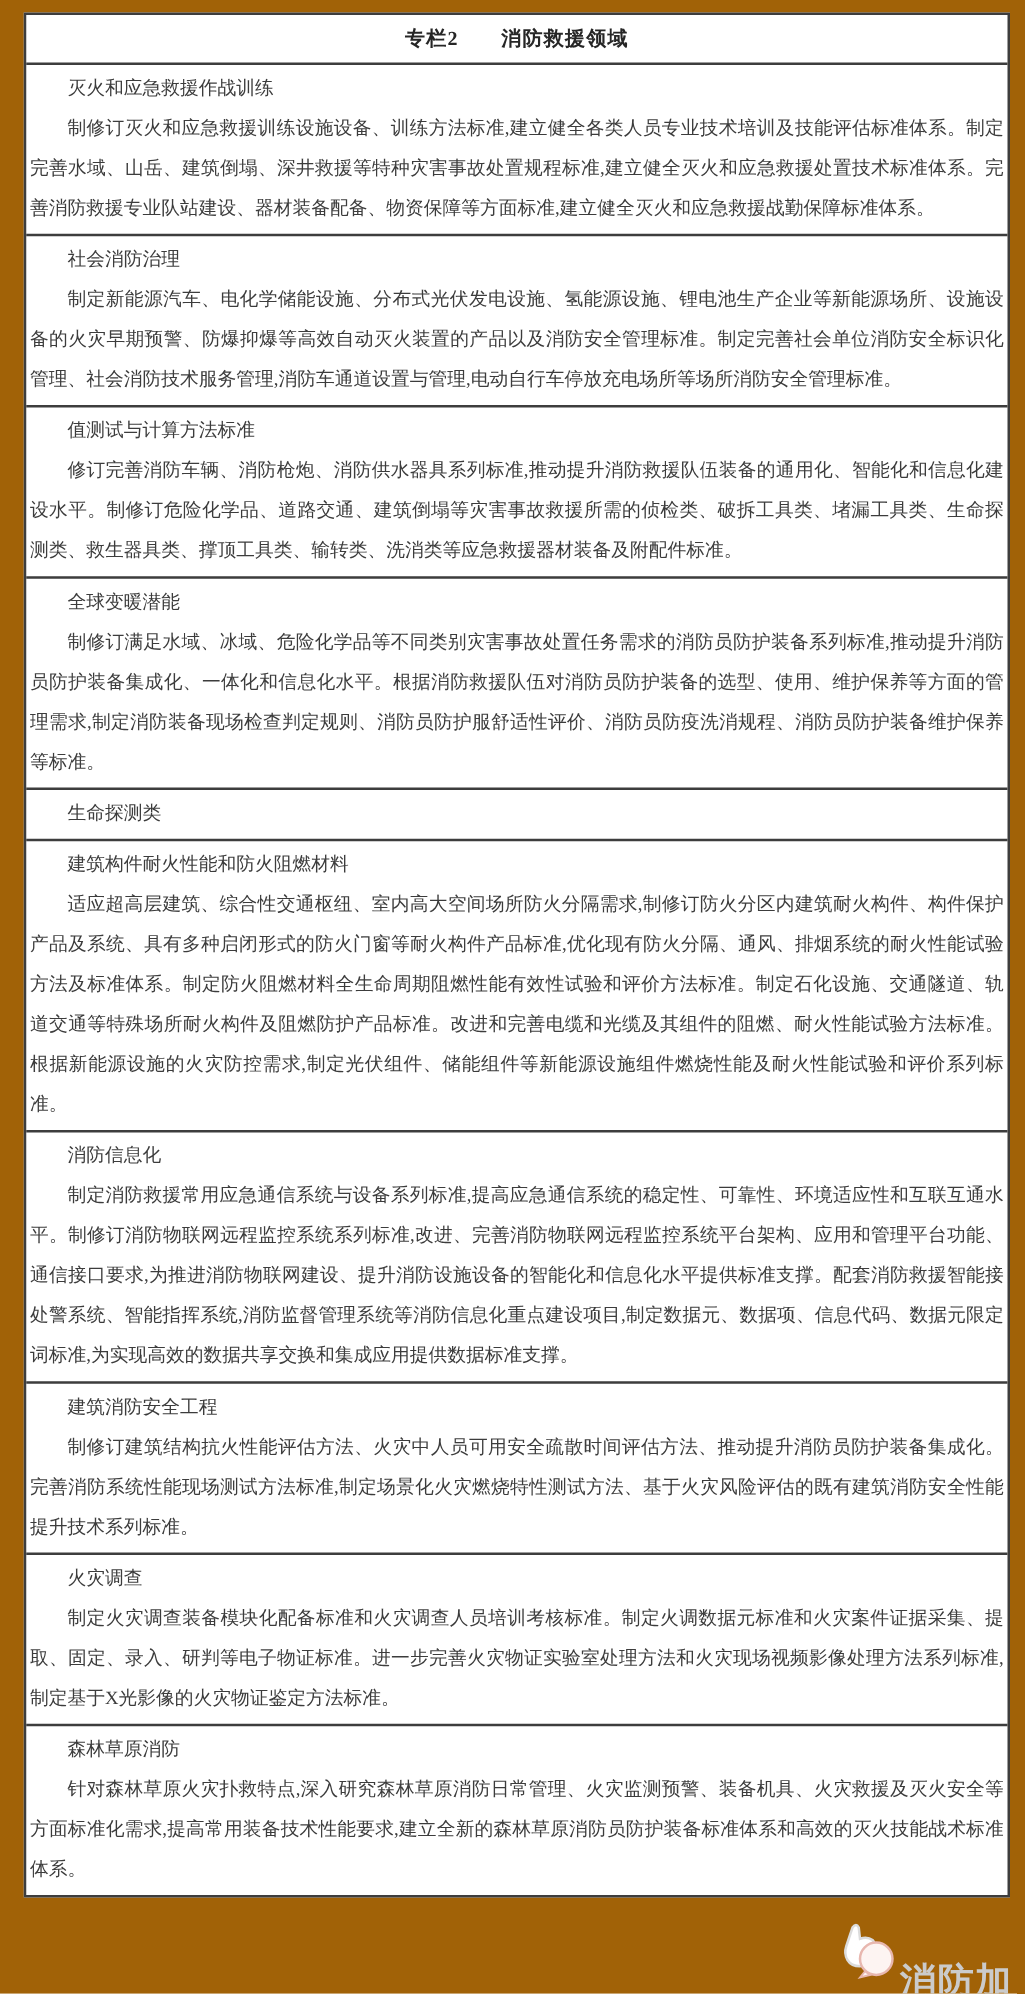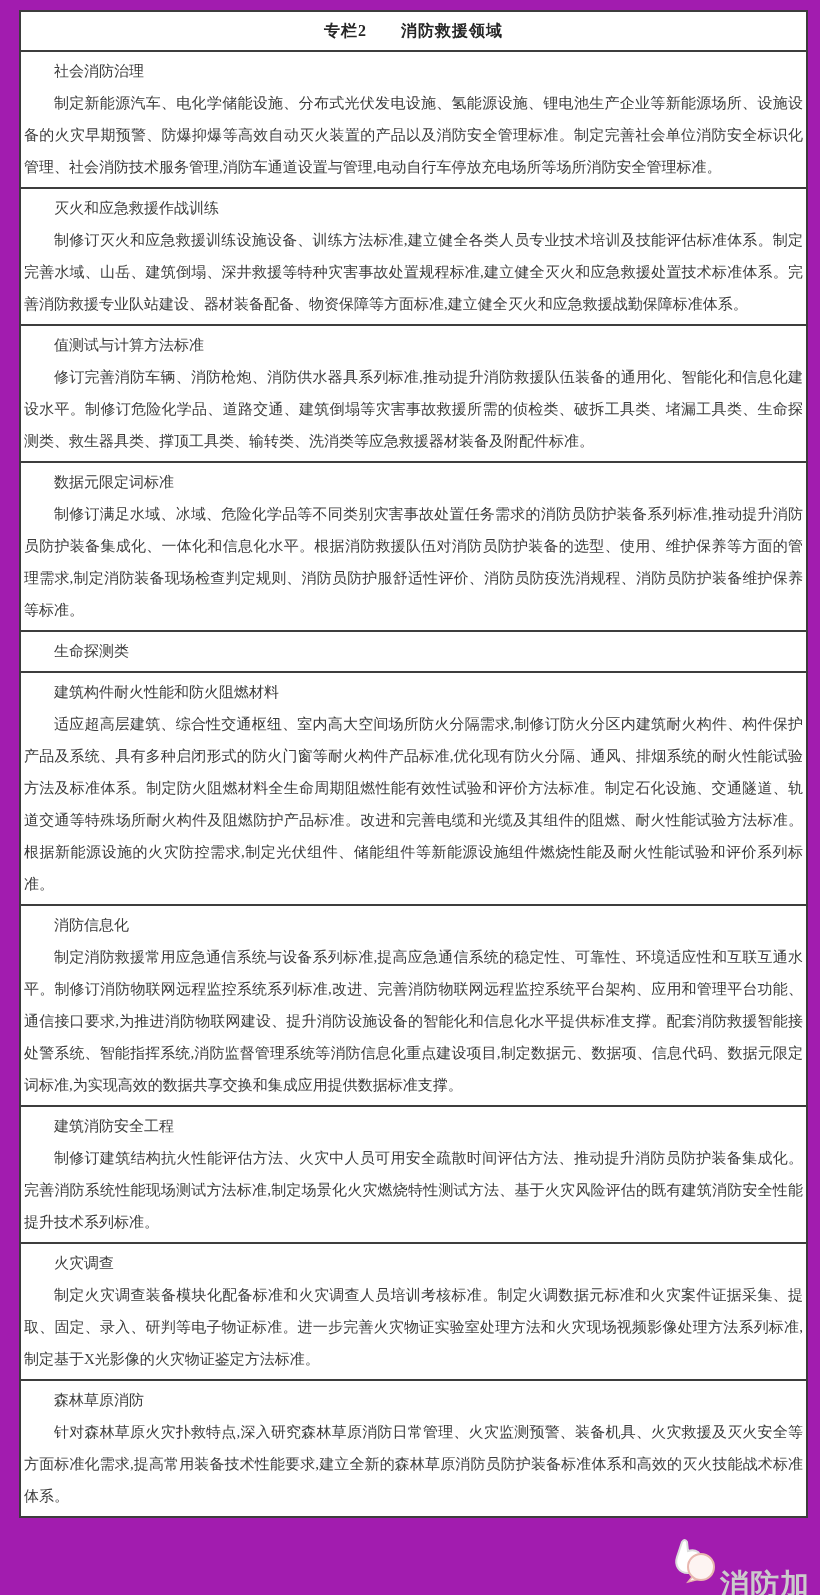--- a/index.html
+++ b/index.html
@@ -1,19 +1,19 @@
 <!DOCTYPE html>
 <html lang="zh"><head>
 <meta charset="utf-8">
 <style>
   html,body{margin:0;padding:0;background:#ffffff;}
   .doc{
     position:relative;
     width:820px;height:1595px;
-    background:#a21caf;
+    background:#a16207;
     overflow:hidden;
     font-family:"Liberation Serif","DejaVu Serif",serif;
   }
   .panel{
     position:absolute;left:19px;top:10px;width:785px;
     border:2px solid #3d3d3d;
     background:#ffffff;
   }
   .title-row{
     border-bottom:2px solid #3d3d3d;
@@ -62,36 +62,36 @@
 </style>
 </head>
 <body>
 
 <div class="doc">
   <div class="panel">
 
     <div class="title-row">专栏2　　消防救援领域</div>
 
     <div class="section">
-      <div class="section-heading">社会消防治理</div>
-      <div class="section-body">制定新能源汽车、电化学储能设施、分布式光伏发电设施、氢能源设施、锂电池生产企业等新能源场所、设施设备的火灾早期预警、防爆抑爆等高效自动灭火装置的产品以及消防安全管理标准。制定完善社会单位消防安全标识化管理、社会消防技术服务管理,消防车通道设置与管理,电动自行车停放充电场所等场所消防安全管理标准。</div>
+      <div class="section-heading">灭火和应急救援作战训练</div>
+      <div class="section-body">制修订灭火和应急救援训练设施设备、训练方法标准,建立健全各类人员专业技术培训及技能评估标准体系。制定完善水域、山岳、建筑倒塌、深井救援等特种灾害事故处置规程标准,建立健全灭火和应急救援处置技术标准体系。完善消防救援专业队站建设、器材装备配备、物资保障等方面标准,建立健全灭火和应急救援战勤保障标准体系。</div>
     </div>
 
     <div class="section">
-      <div class="section-heading">灭火和应急救援作战训练</div>
-      <div class="section-body">制修订灭火和应急救援训练设施设备、训练方法标准,建立健全各类人员专业技术培训及技能评估标准体系。制定完善水域、山岳、建筑倒塌、深井救援等特种灾害事故处置规程标准,建立健全灭火和应急救援处置技术标准体系。完善消防救援专业队站建设、器材装备配备、物资保障等方面标准,建立健全灭火和应急救援战勤保障标准体系。</div>
+      <div class="section-heading">社会消防治理</div>
+      <div class="section-body">制定新能源汽车、电化学储能设施、分布式光伏发电设施、氢能源设施、锂电池生产企业等新能源场所、设施设备的火灾早期预警、防爆抑爆等高效自动灭火装置的产品以及消防安全管理标准。制定完善社会单位消防安全标识化管理、社会消防技术服务管理,消防车通道设置与管理,电动自行车停放充电场所等场所消防安全管理标准。</div>
     </div>
 
     <div class="section">
       <div class="section-heading">值测试与计算方法标准</div>
       <div class="section-body">修订完善消防车辆、消防枪炮、消防供水器具系列标准,推动提升消防救援队伍装备的通用化、智能化和信息化建设水平。制修订危险化学品、道路交通、建筑倒塌等灾害事故救援所需的侦检类、破拆工具类、堵漏工具类、生命探测类、救生器具类、撑顶工具类、输转类、洗消类等应急救援器材装备及附配件标准。</div>
     </div>
 
     <div class="section">
-      <div class="section-heading">数据元限定词标准</div>
+      <div class="section-heading">全球变暖潜能</div>
       <div class="section-body">制修订满足水域、冰域、危险化学品等不同类别灾害事故处置任务需求的消防员防护装备系列标准,推动提升消防员防护装备集成化、一体化和信息化水平。根据消防救援队伍对消防员防护装备的选型、使用、维护保养等方面的管理需求,制定消防装备现场检查判定规则、消防员防护服舒适性评价、消防员防疫洗消规程、消防员防护装备维护保养等标准。</div>
     </div>
 
     <div class="section">
       <div class="section-heading">生命探测类</div>
     </div>
 
     <div class="section">
       <div class="section-heading">建筑构件耐火性能和防火阻燃材料</div>
       <div class="section-body">适应超高层建筑、综合性交通枢纽、室内高大空间场所防火分隔需求,制修订防火分区内建筑耐火构件、构件保护产品及系统、具有多种启闭形式的防火门窗等耐火构件产品标准,优化现有防火分隔、通风、排烟系统的耐火性能试验方法及标准体系。制定防火阻燃材料全生命周期阻燃性能有效性试验和评价方法标准。制定石化设施、交通隧道、轨道交通等特殊场所耐火构件及阻燃防护产品标准。改进和完善电缆和光缆及其组件的阻燃、耐火性能试验方法标准。根据新能源设施的火灾防控需求,制定光伏组件、储能组件等新能源设施组件燃烧性能及耐火性能试验和评价系列标准。</div>

